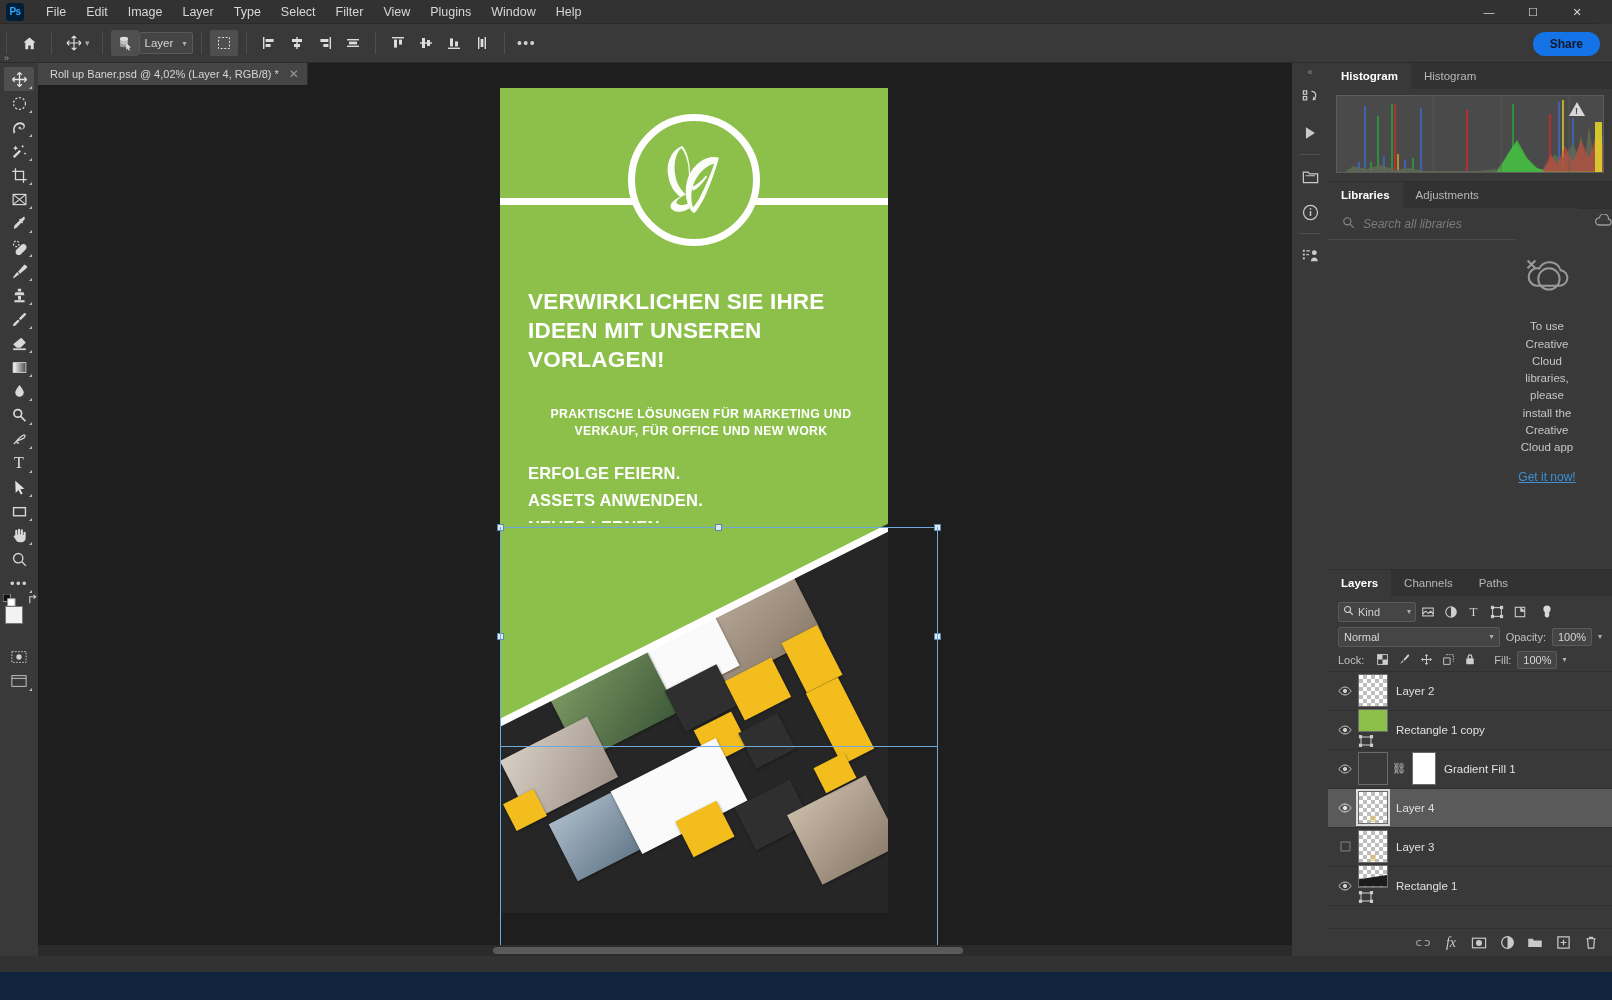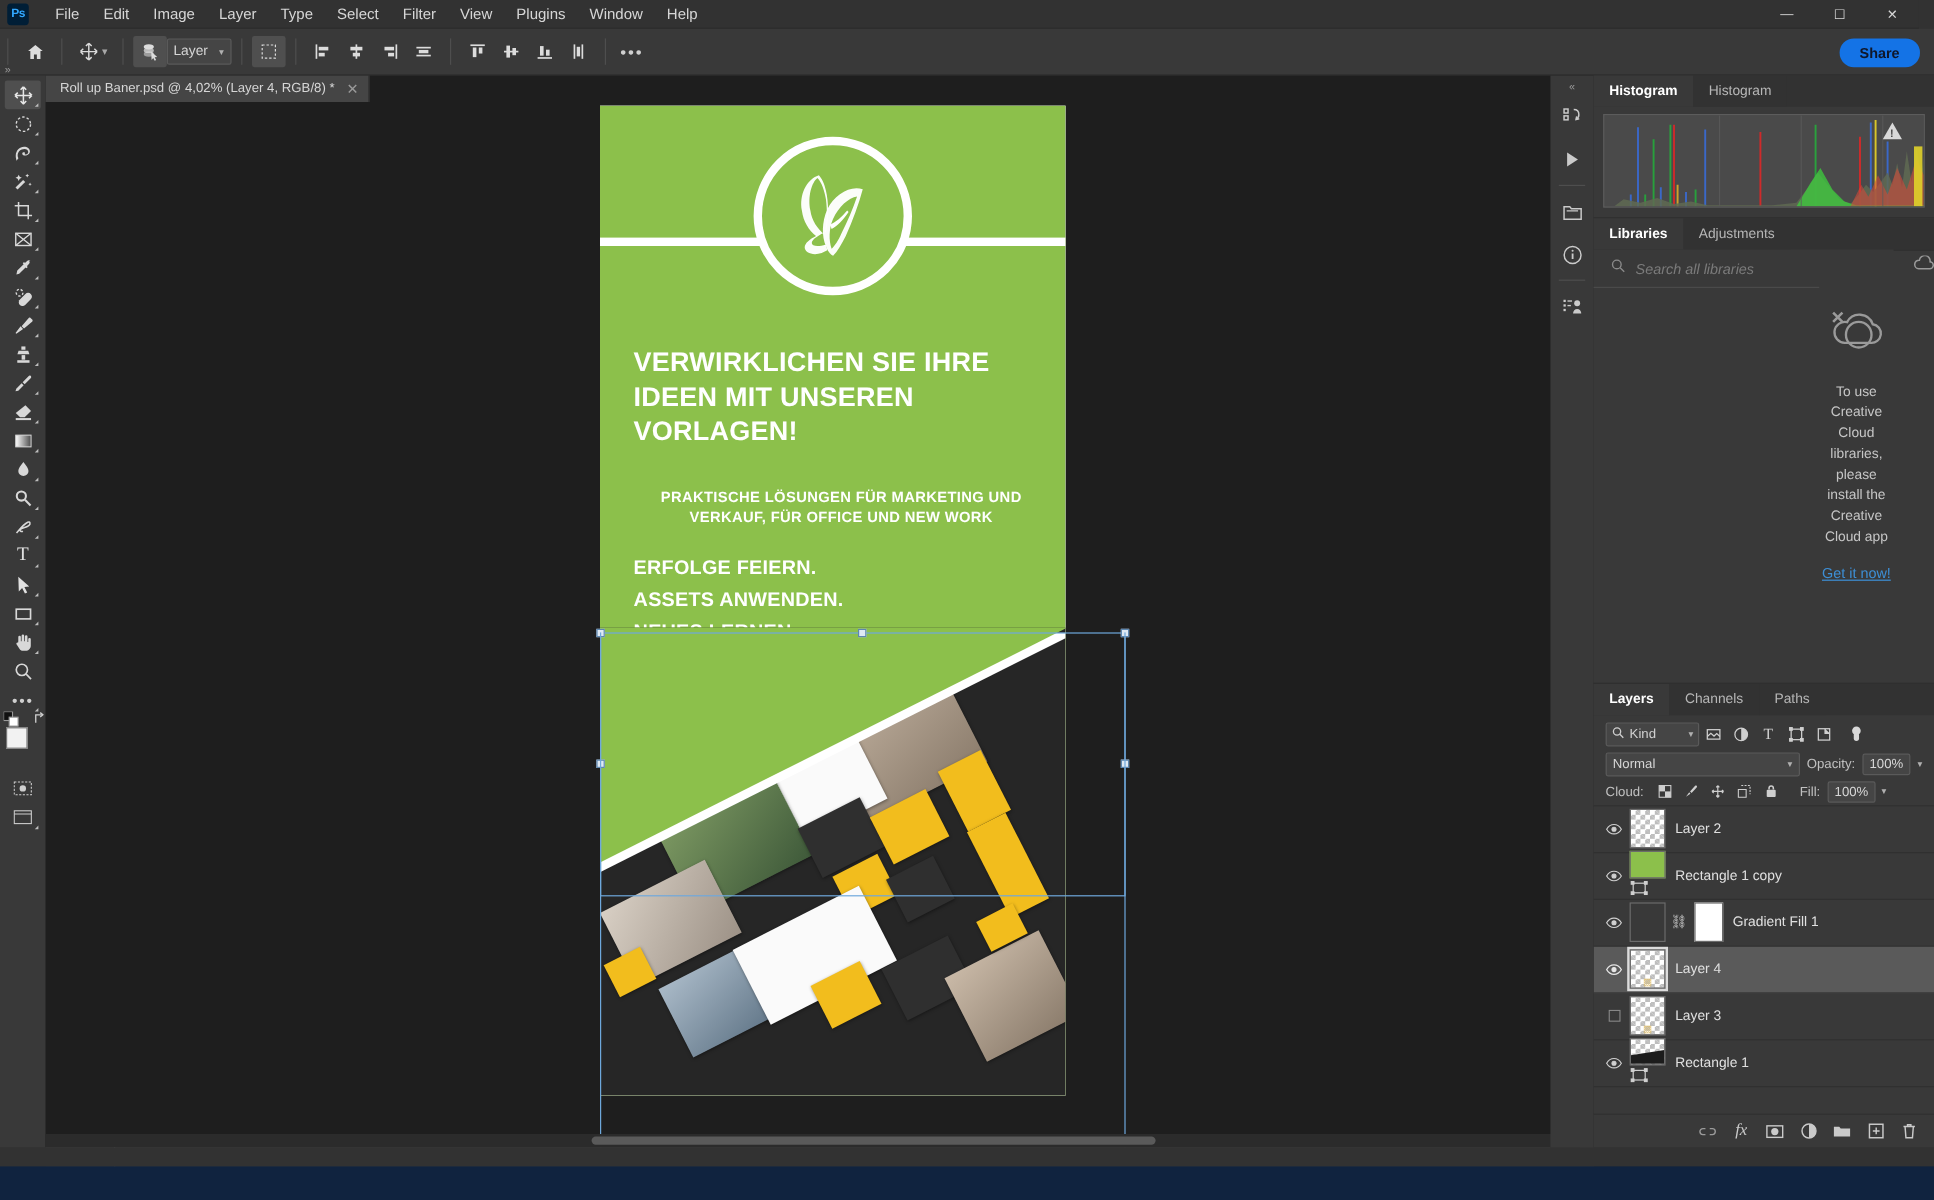--- a/index.html
+++ b/index.html
@@ -971,21 +971,21 @@
         <div class="blend-select">
           <span>Normal</span>
           <span style="font-size:8px;color:#b0b0b0">▾</span>
         </div>
         <span class="lbl">Opacity:</span>
         <div class="num-field">100%</div>
         <span style="font-size:8px;color:#b0b0b0">▾</span>
       </div>
 
       <div class="lp-lock">
-        <span class="lbl" style="margin-right:6px">Cloud:</span>
+        <span class="lbl" style="margin-right:6px">Lock:</span>
         <div class="lock-ic">
           <svg width="13" height="13" viewBox="0 0 16 16">
               <rect x="2" y="2" width="12" height="12" fill="none" stroke="#cfcfcf" stroke-width="1.1"></rect>
               <rect x="2" y="2" width="6" height="6" fill="#cfcfcf"></rect>
               <rect x="8" y="8" width="6" height="6" fill="#cfcfcf"></rect>
             </svg>
         </div>
         <div class="lock-ic">
           <svg width="13" height="13" viewBox="0 0 16 16" fill="#cfcfcf">
               <path d="M13.4 2.2c-.5-.5-1.2-.4-1.6.1L6.6 8l1.6 1.6 5.2-5.6c.5-.5.5-1.3 0-1.8z"></path>

